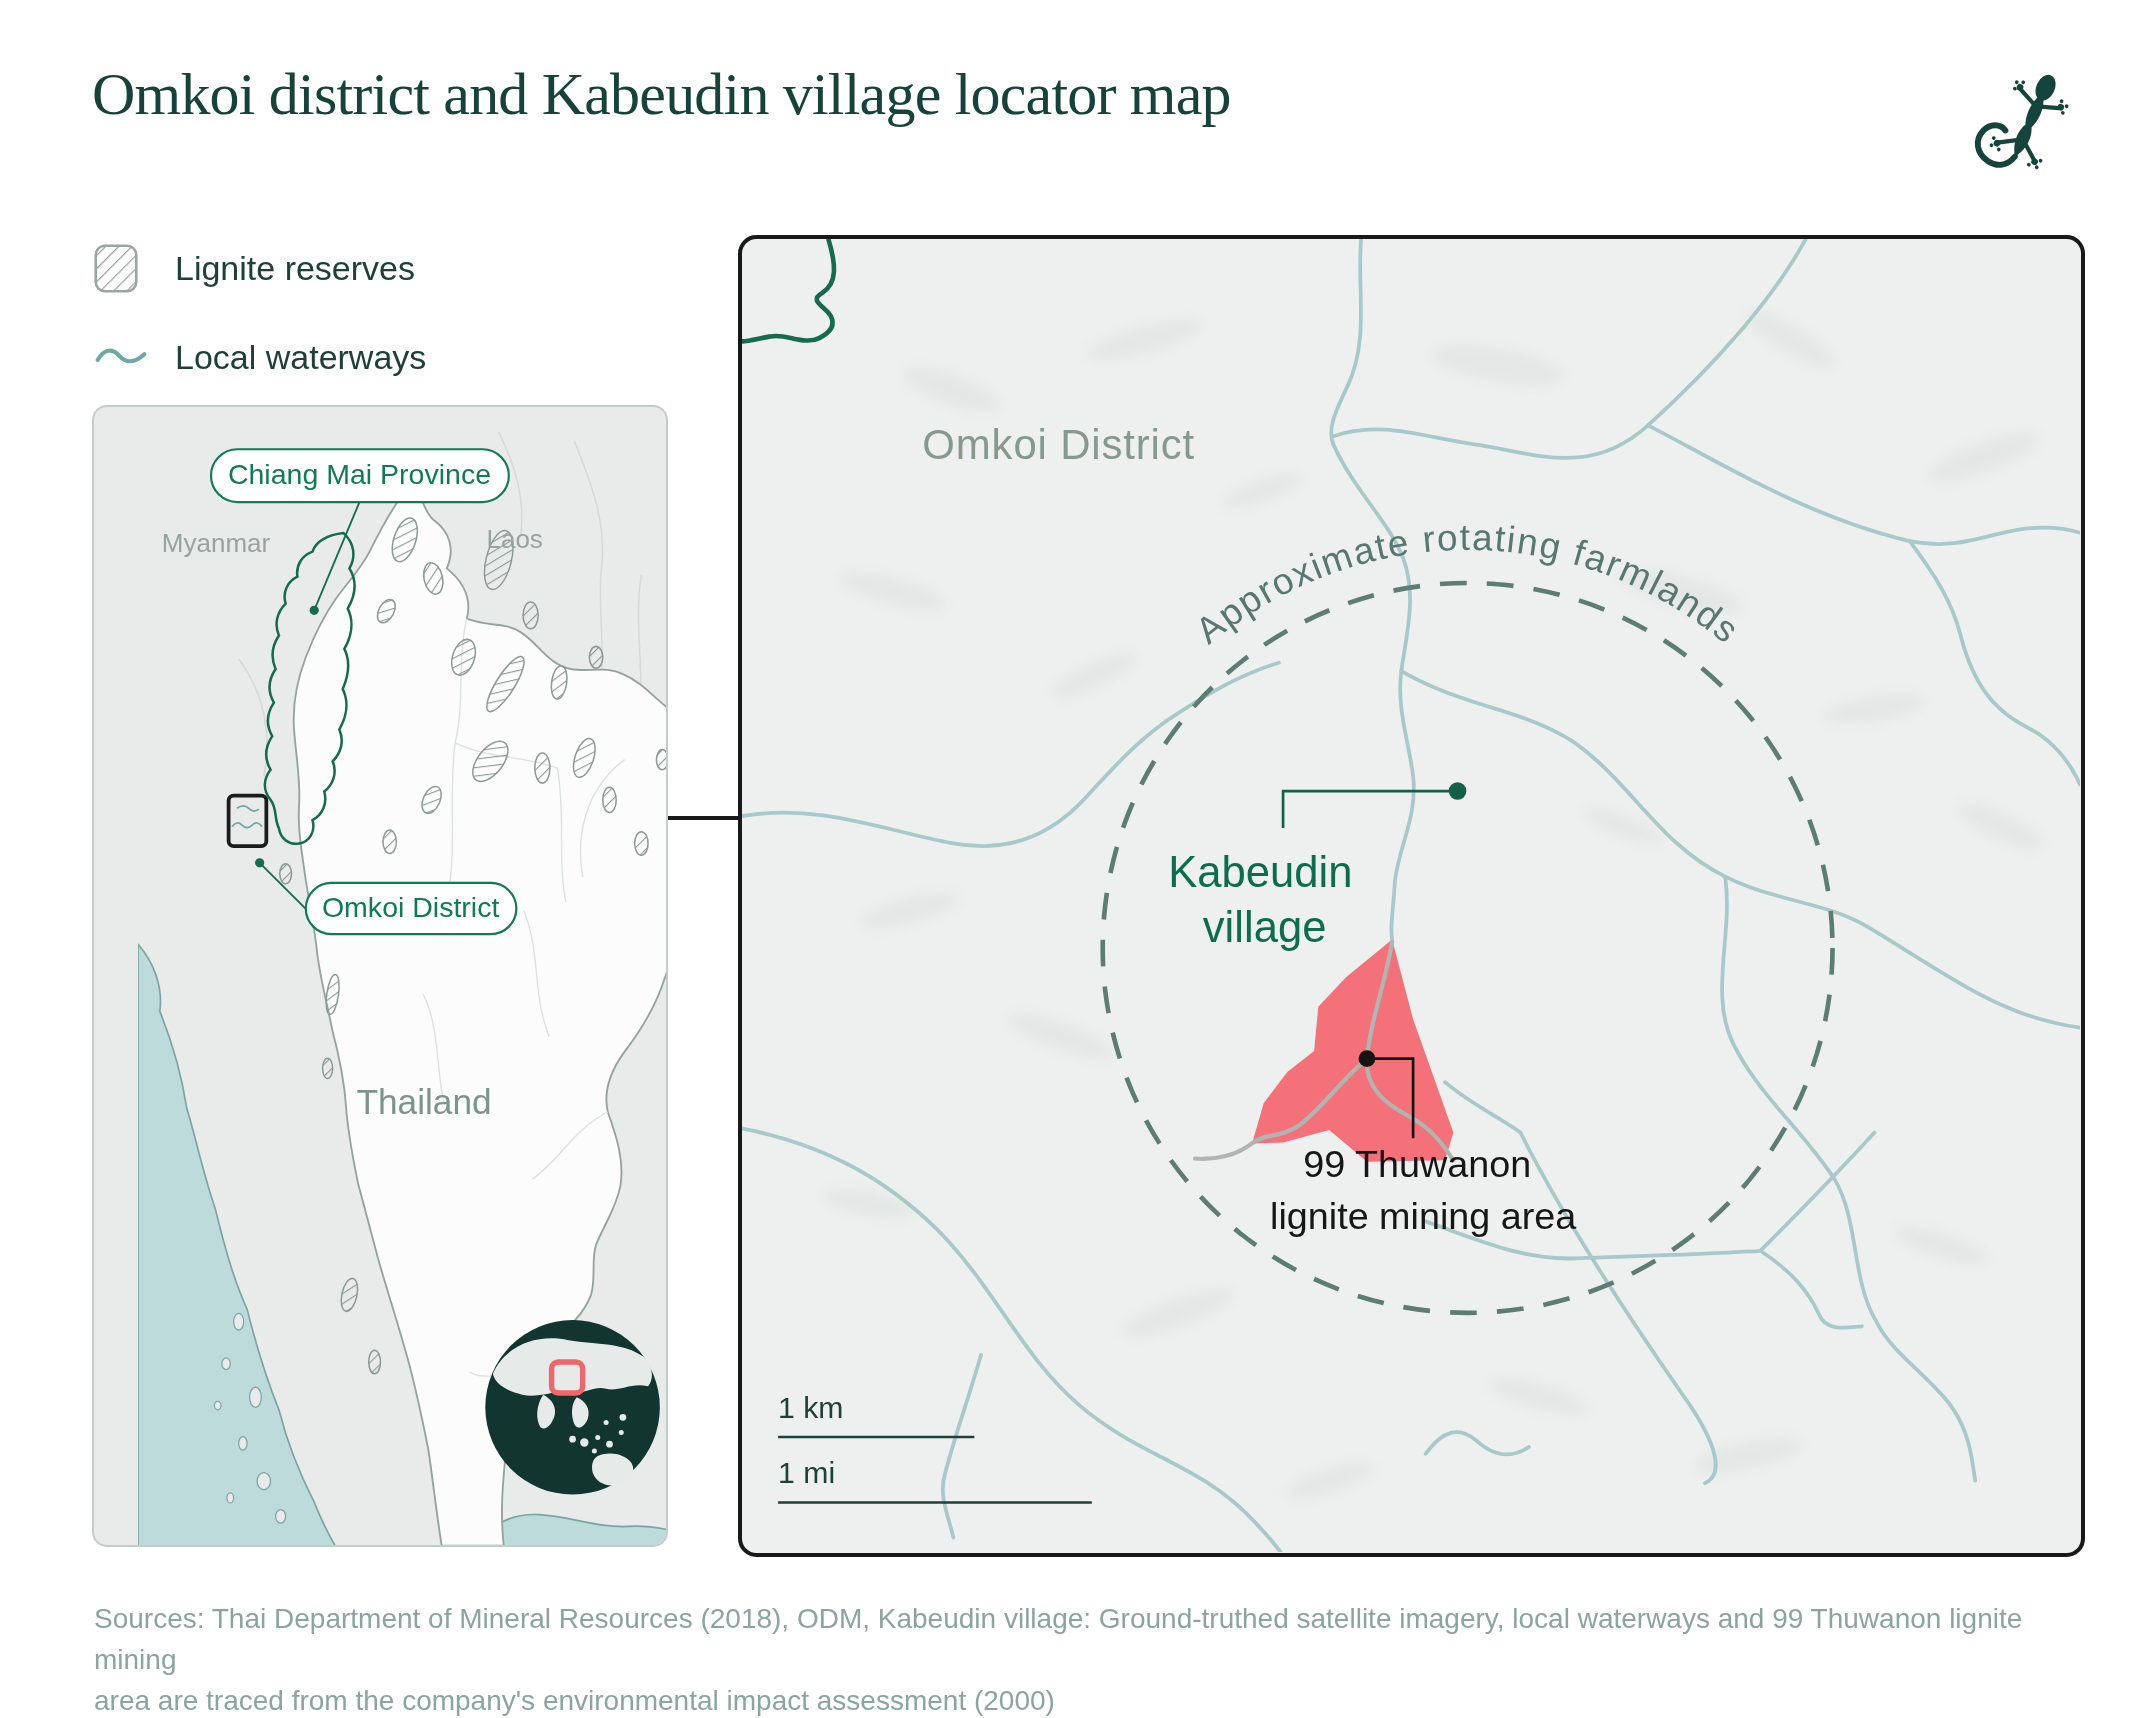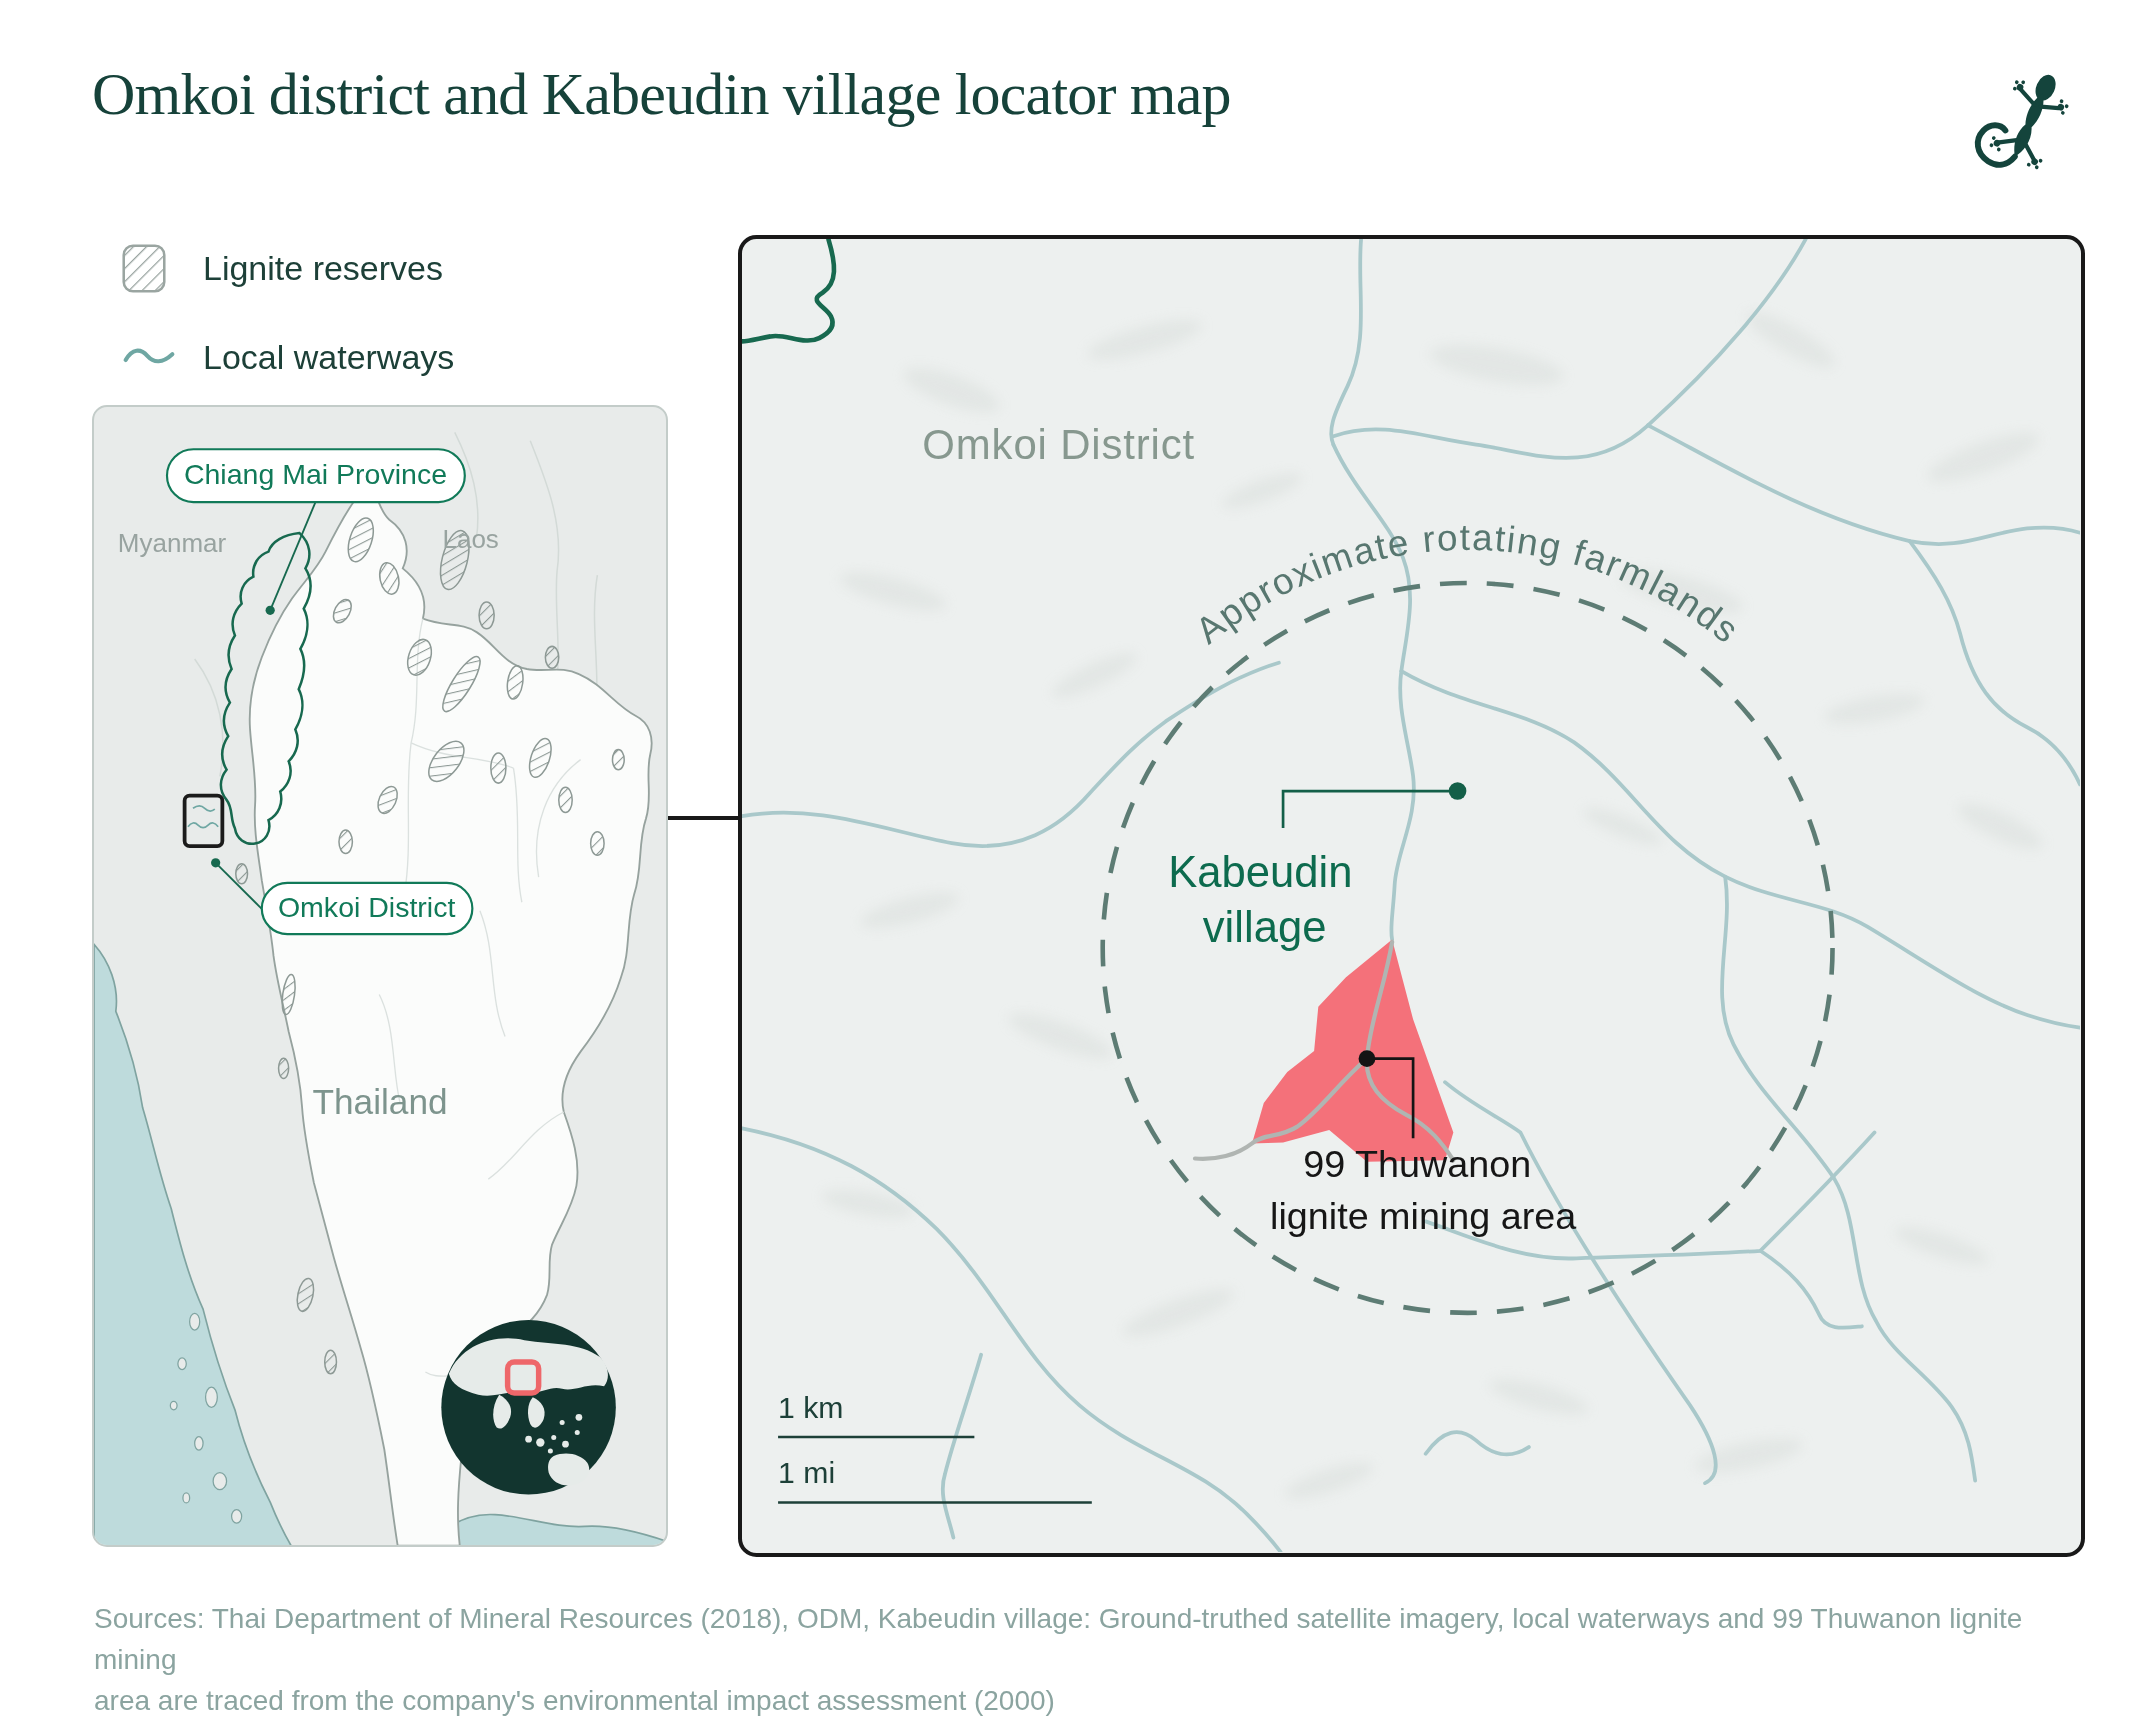--- a/index.html
+++ b/index.html
@@ -1,27 +1,27 @@
 <!DOCTYPE html>
 <html style="font-size:13.4px"><head>
 <meta charset="utf-8">
 <style>
   html,body{margin:0;padding:0;width:2148px;height:1718px;overflow:hidden;background:#ffffff;
     font-family:"Liberation Sans", sans-serif;}
   #canvas{position:relative;width:2148px;height:1718px;background:#ffffff;}
   .page-title{position:absolute;left:92px;top:60px;font-family:"Liberation Serif", serif;
     font-size:60px;font-weight:500;letter-spacing:-0.8px;color:#16423a;}
   .legend{position:absolute;left:94px;top:242px;}
-  .legend-row{display:flex;align-items:center;margin-bottom:37px;height:52px;margin-left:28px;}
+  .legend-row{display:flex;align-items:center;margin-bottom:37px;height:52px;}
   .legend-row .swatch{width:44px;height:49px;margin-right:37px;flex:0 0 auto;}
   .legend-row .wavy{width:54px;height:25px;margin-right:27px;flex:0 0 auto;}
   .legend-label{font-size:34px;color:#1d4038;}
   .overview-panel{position:absolute;left:92px;top:405px;width:576px;height:1142px;
     box-sizing:border-box;border:2.1px solid #c3ccc9;border-radius:15px;overflow:hidden;
-    background:#e8ebea;z-index:2;}
+    background:#e8ebea;z-index:2;padding-left:44px;}
   .detail-panel{position:absolute;left:738px;top:235px;width:1347px;height:1322px;
     box-sizing:border-box;border:4.2px solid #191919;border-radius:18.5px;overflow:hidden;
     background:#edf0ef;z-index:2;}
   .connector{position:absolute;left:220px;top:816px;width:524px;height:3.8px;background:#191919;z-index:1;}
   .logo{position:absolute;left:1963px;top:74px;width:126px;height:109px;z-index:3;}
   .sources{position:absolute;left:94px;top:1598px;width:1980px;font-size:28px;line-height:41px;color:#8ba4a0;}
   svg{display:block}
 </style>
 </head>
 <body>

